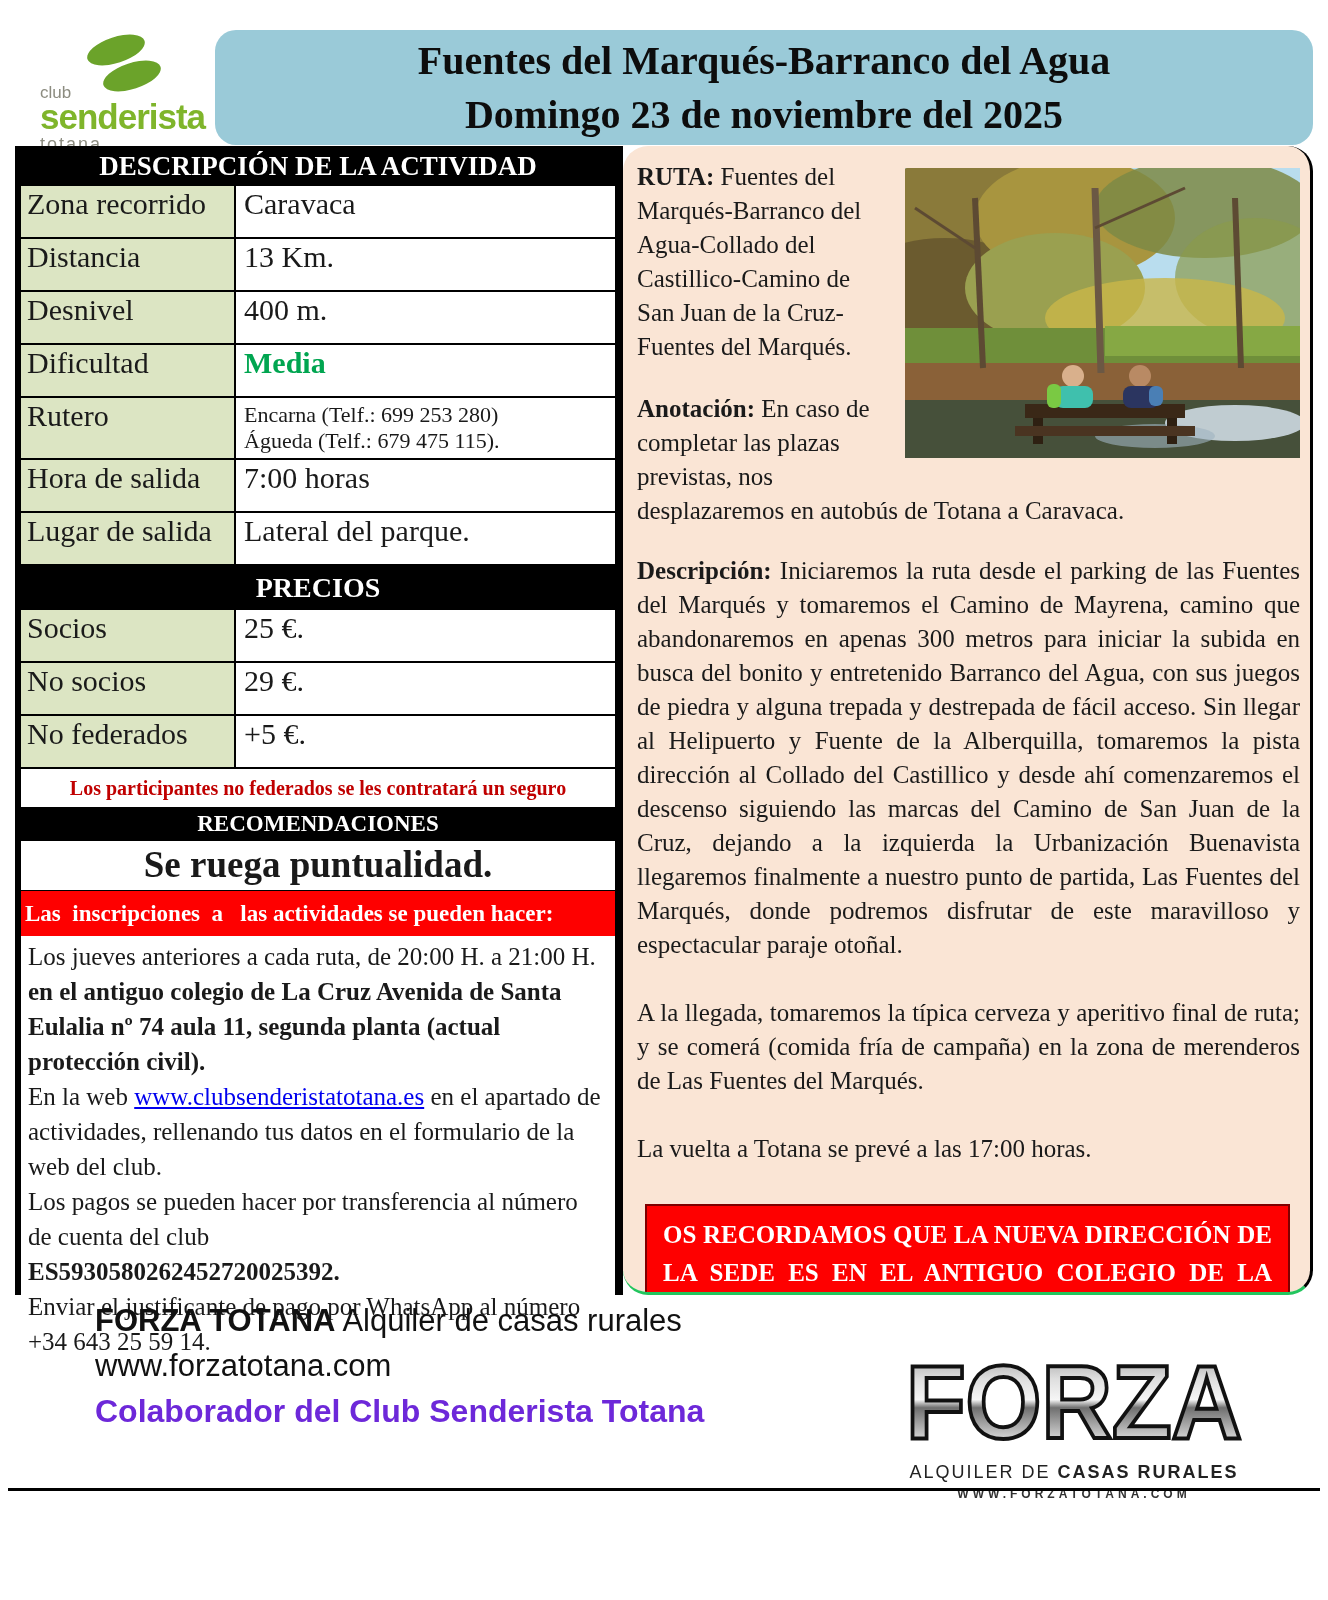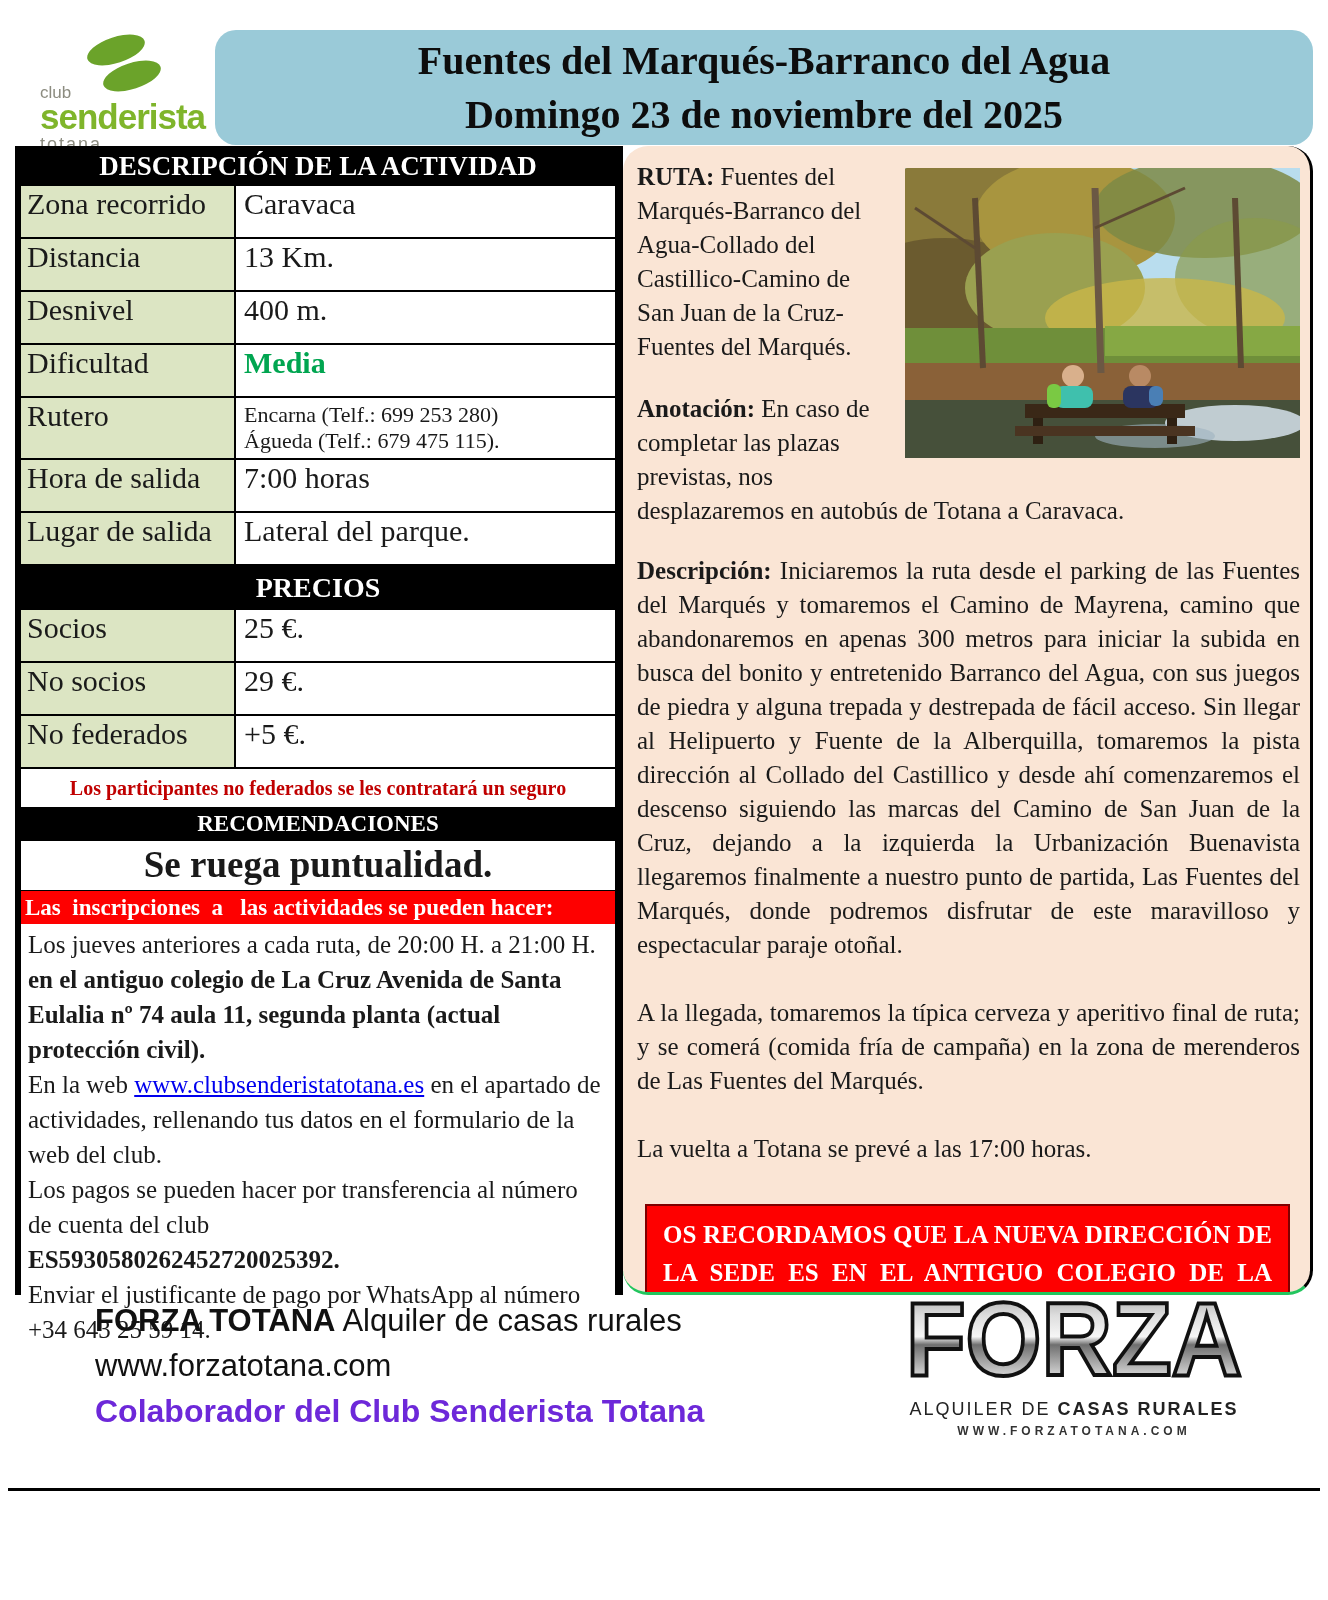--- a/index.html
+++ b/index.html
@@ -37,21 +37,21 @@
   .row .val.small { font-size:22px; line-height:26px; padding-top:4px; white-space:pre-line; }
   .row.tall { min-height:62px; }
 
   .insurance { background:#fff; color:#c00000; font-weight:bold; font-size:20px;
     text-align:center; padding:8px 2px 7px 2px; }
 
   .punctuality { background:#fff; text-align:center; font-size:37px; font-weight:bold;
     padding:2px 0 4px 0; border-bottom:1px solid #000; }
 
   .signup-banner { background:#fe0000; color:#fff; font-weight:bold; font-size:23px;
-    line-height:33px; padding:0 4px; white-space:pre-wrap; }
+    line-height:33px; padding:6px 4px; white-space:pre-wrap; }
 
   .howto { padding:3px 8px 0 7px; font-size:25px; line-height:35px; background:#fff; }
   .howto a { color:#0000ee; text-decoration:underline; }
   .howto b { font-weight:bold; }
 
   
   .right-col p { font-size:25px; line-height:34px; }
   .photo { float:right; width:395px; height:290px; margin:8px 0 10px 16px; display:block; }
   .lead b { font-weight:bold; }
   .anotacion { margin-top:28px; }
@@ -62,21 +62,21 @@
     color:#fff; font-weight:bold; font-size:25px; line-height:38px;
     text-align:justify; padding:10px 16px 12px 16px; }
 
   
   .sponsor { position:absolute; left:95px; top:1298px; font-family:"Liberation Sans", sans-serif; }
   .sponsor .l1 { font-size:31px; line-height:45px; color:#111; }
   .sponsor .l1 b { font-weight:bold; }
   .sponsor .l2 { font-size:31px; line-height:45px; color:#111; }
   .sponsor .l3 { font-size:32px; line-height:47px; font-weight:bold; color:#6d28d9; }
 
-  .forza { position:absolute; left:900px; top:1283px; width:348px; text-align:center;
+  .forza { position:absolute; left:900px; top:1346px; width:348px; text-align:center;
     font-family:"Liberation Sans", sans-serif; }
   .forza-sub { font-size:18px; letter-spacing:2px; color:#222; margin-top:2px; }
   .forza-sub b { font-weight:bold; }
   .forza-web { font-size:12px; letter-spacing:4px; font-weight:bold; color:#333; margin-top:4px; }
 
   .rule { position:absolute; left:8px; top:1488px; width:1312px; height:3px; background:#000; }
 </style>
 </head>
 <body>
 

